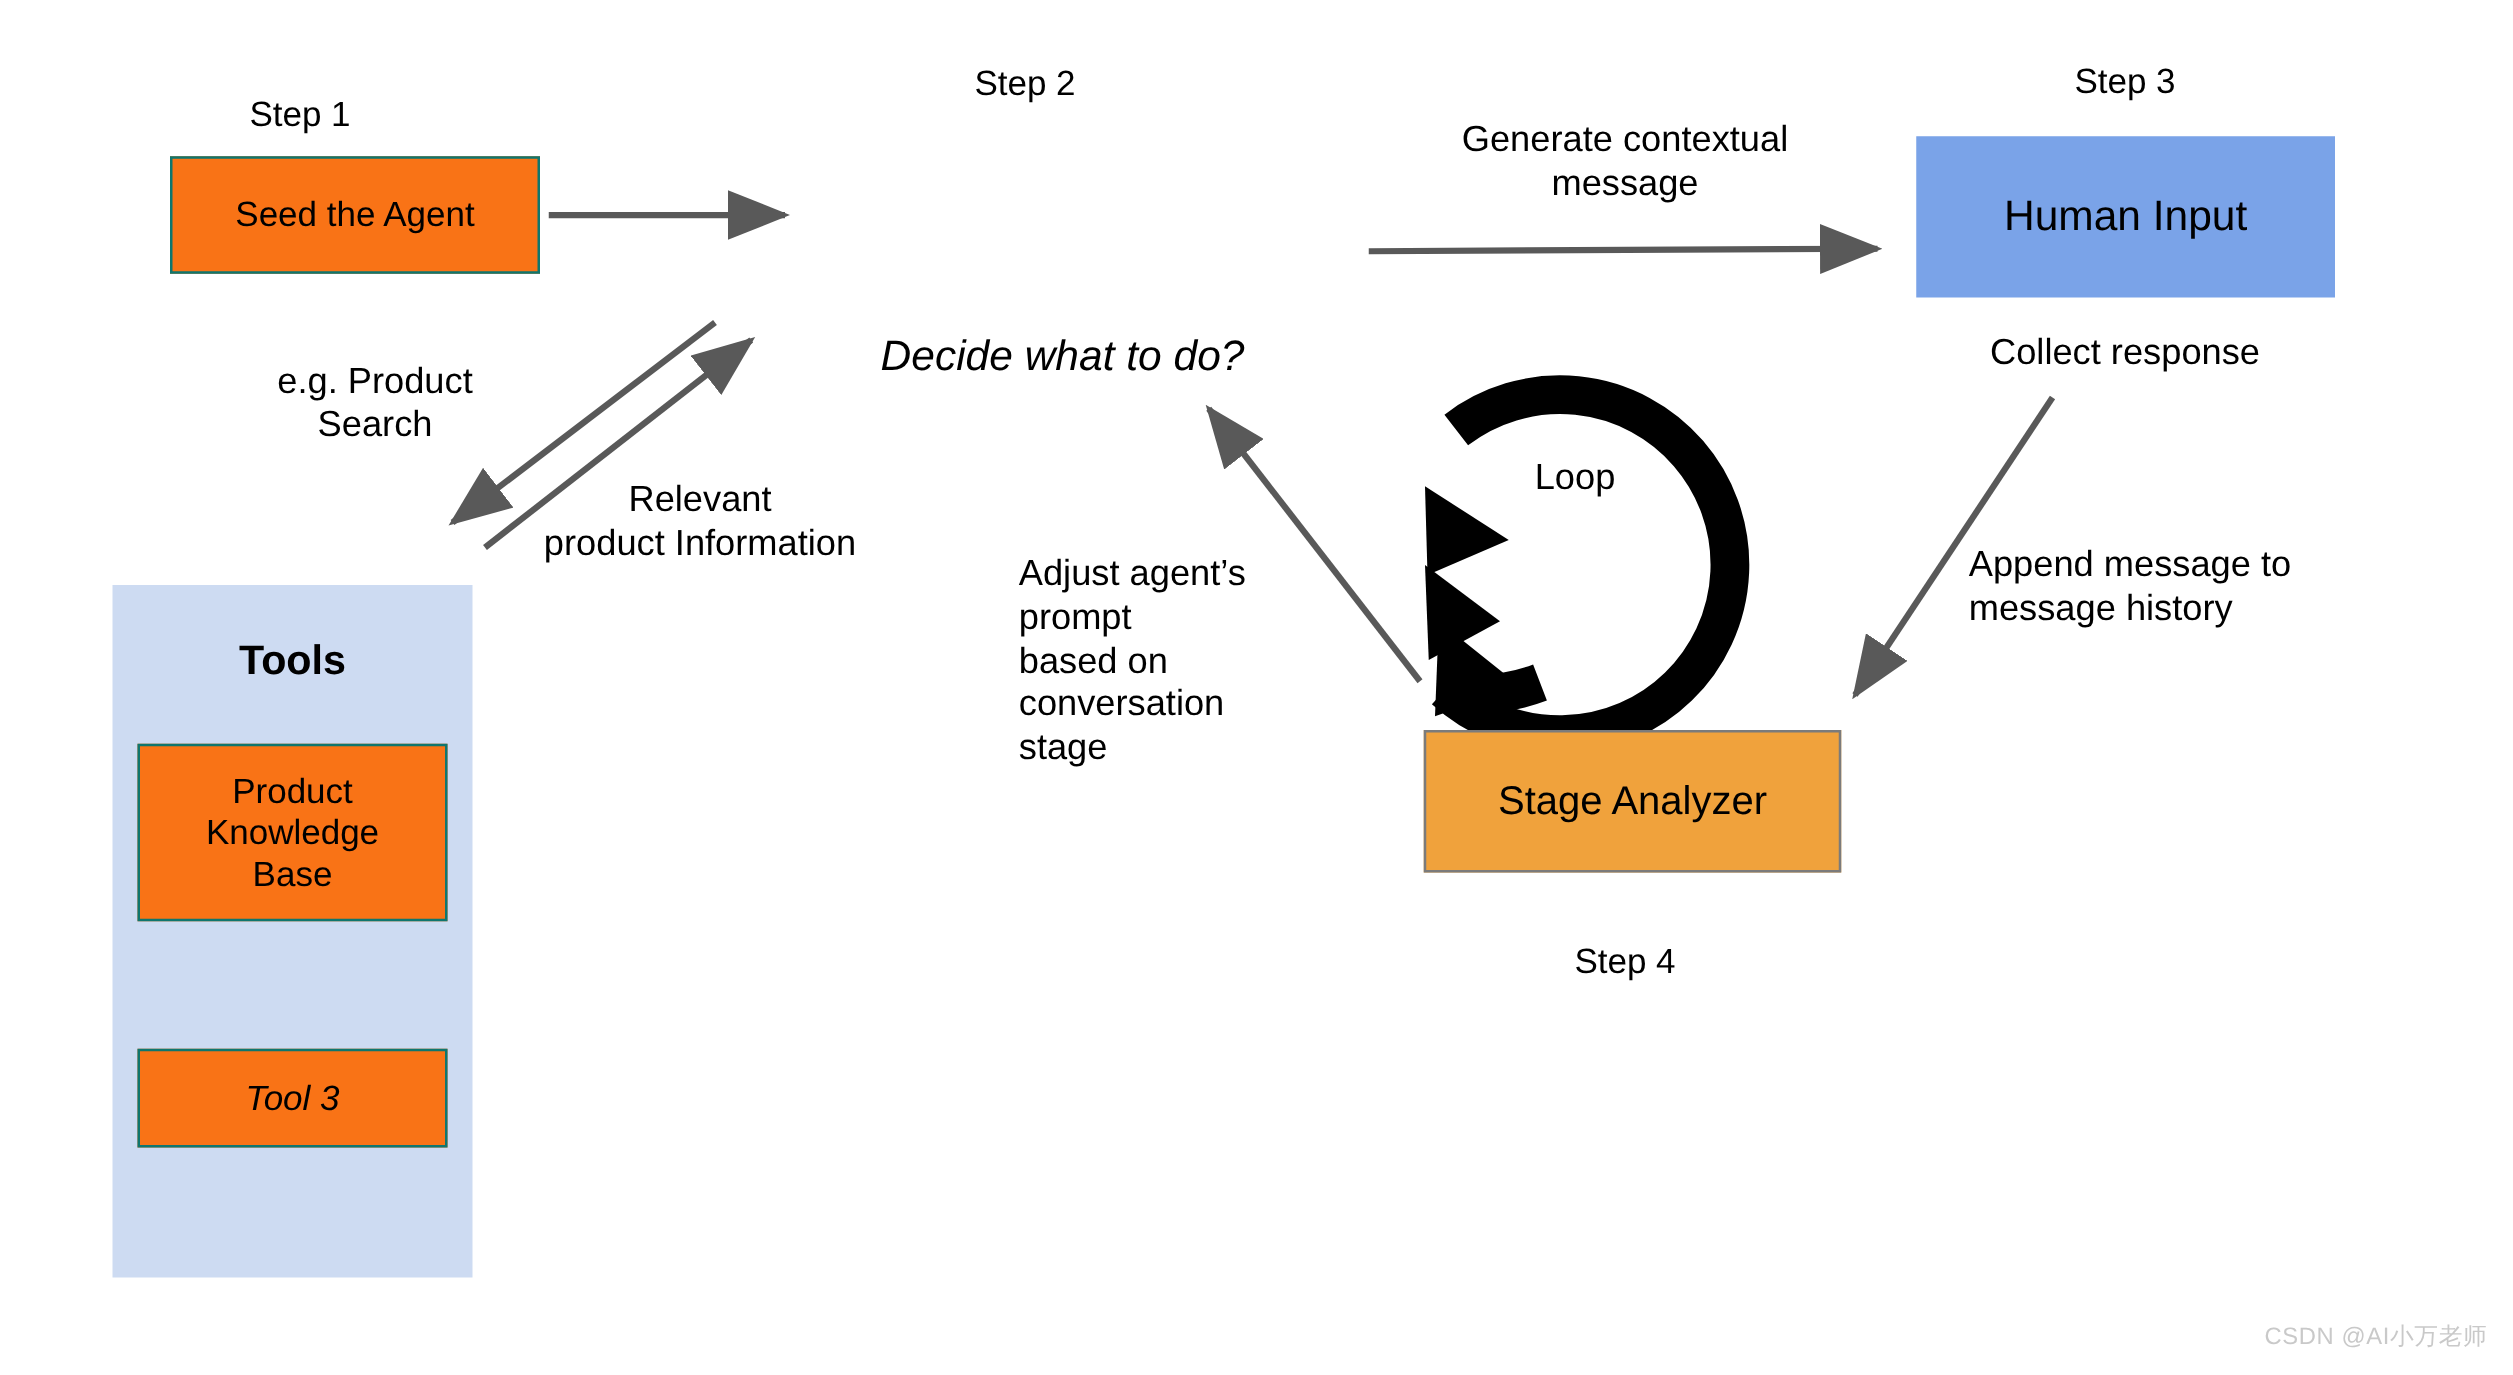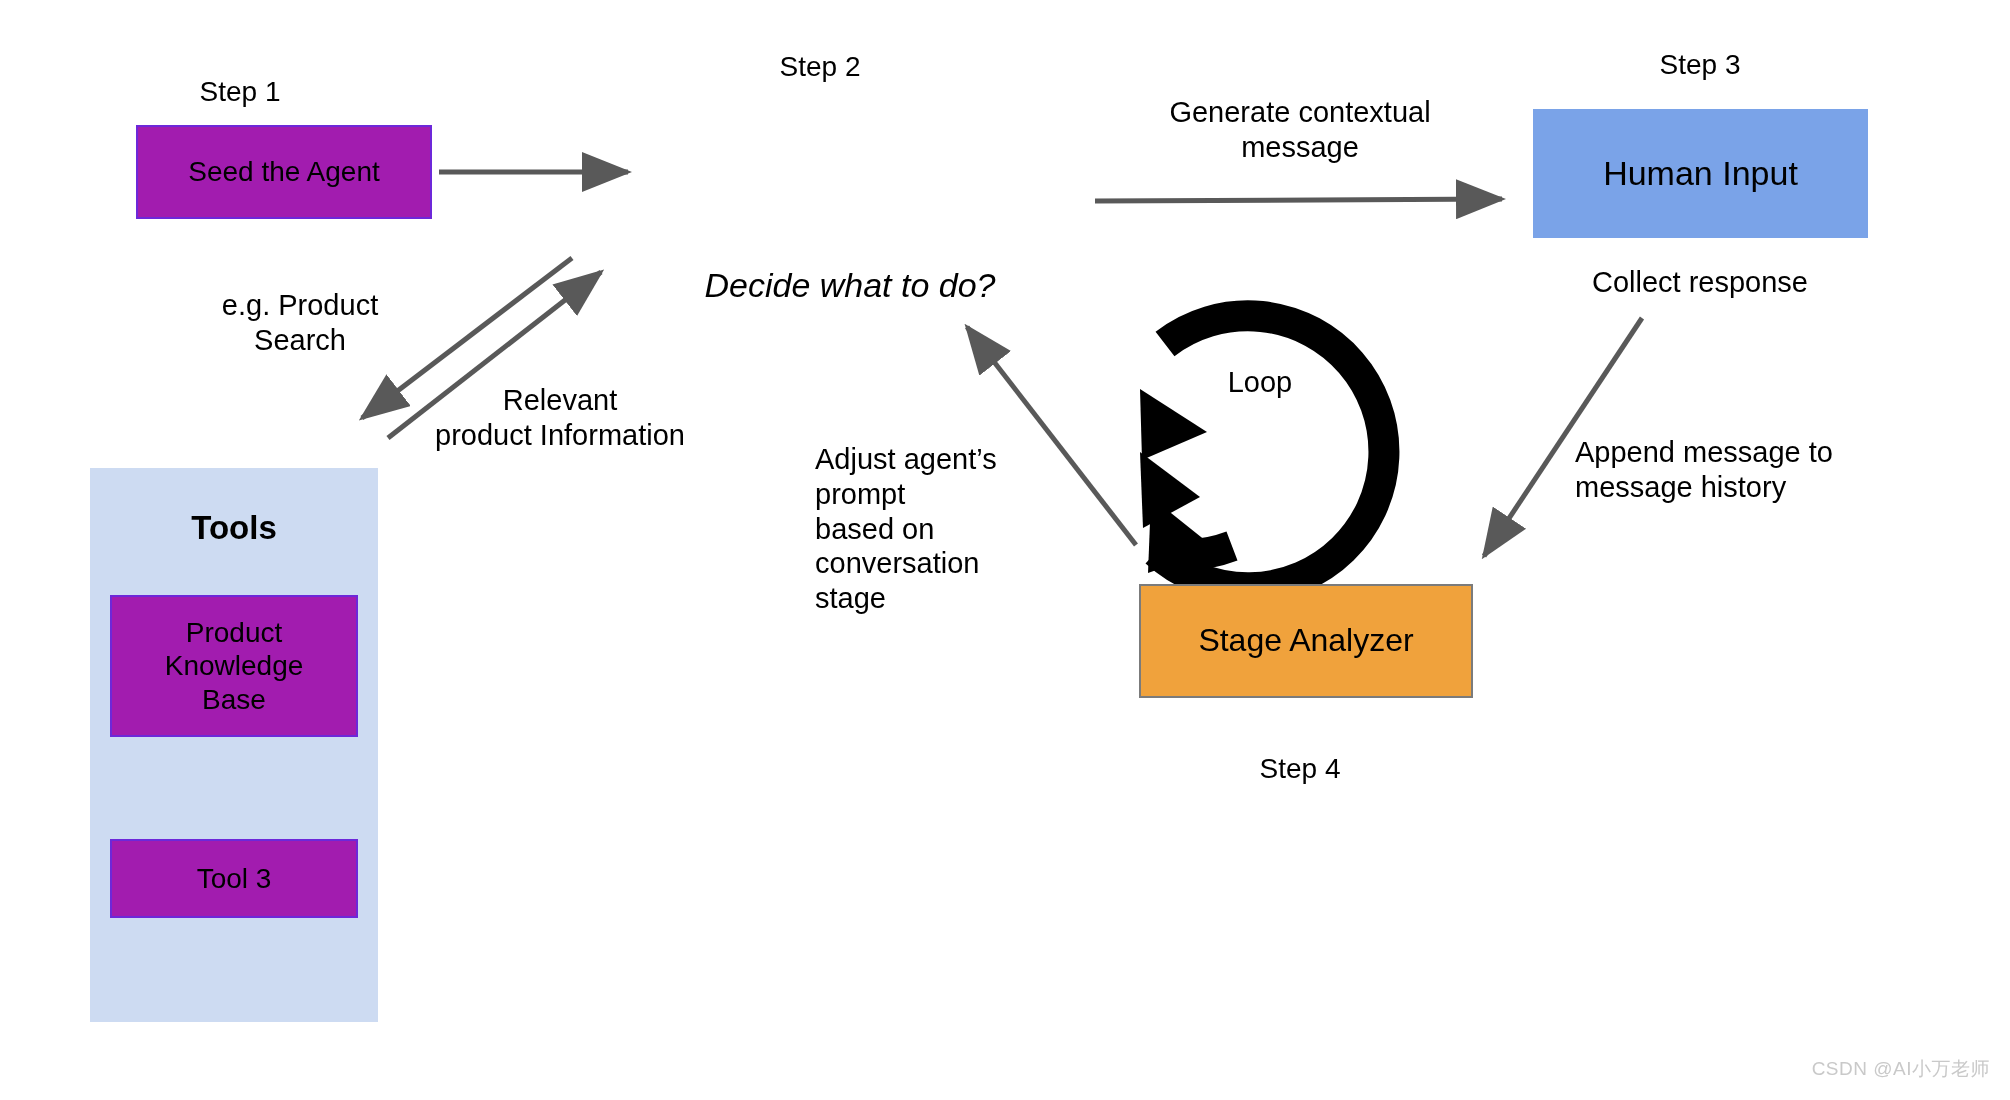--- a/index.html
+++ b/index.html
@@ -21,22 +21,22 @@
   .node {
     box-sizing: border-box;
     display: flex;
     align-items: center;
     justify-content: center;
     text-align: center;
     color: #000000;
     line-height: 1.18;
   }
   .node.grey {
-    background: #a21caf;
-    border: 2px solid #6d28d9;
+    background: #f97316;
+    border: 2px solid #0f766e;
   }
   .node.green {
     background: #66ee44;
   }
   .node.blue {
     background: #7aa3e8;
   }
   .node.orange {
     background: #f0a23c;
     border: 2px solid #7b7b7b;
@@ -171,19 +171,19 @@
     <div class="label center bold" style="position:absolute; left:0; top:40px; width:288px; font-size:33px;text-align:center;">Tools</div>
 
     <div class="node grey" style="position:absolute; left:20px; top:127px; width:248px; height:142px; font-size:28px;">
       <span style="white-space:pre-line;">Product
 Knowledge
 Base</span>
     </div>
 
 
     <div class="node grey" style="position:absolute; left:20px; top:371px; width:248px; height:79px; font-size:28px;">
-      <span style="white-space:pre-line;">Tool 3</span>
+      <span style="white-space:pre-line;font-style:italic;">Tool 3</span>
     </div>
   </div>
 
   <div class="abs" id="watermark" style="right:20px; bottom:18px;text-align:right;">CSDN @AI小万老师</div>
 
 </div>
 
 </body></html>

